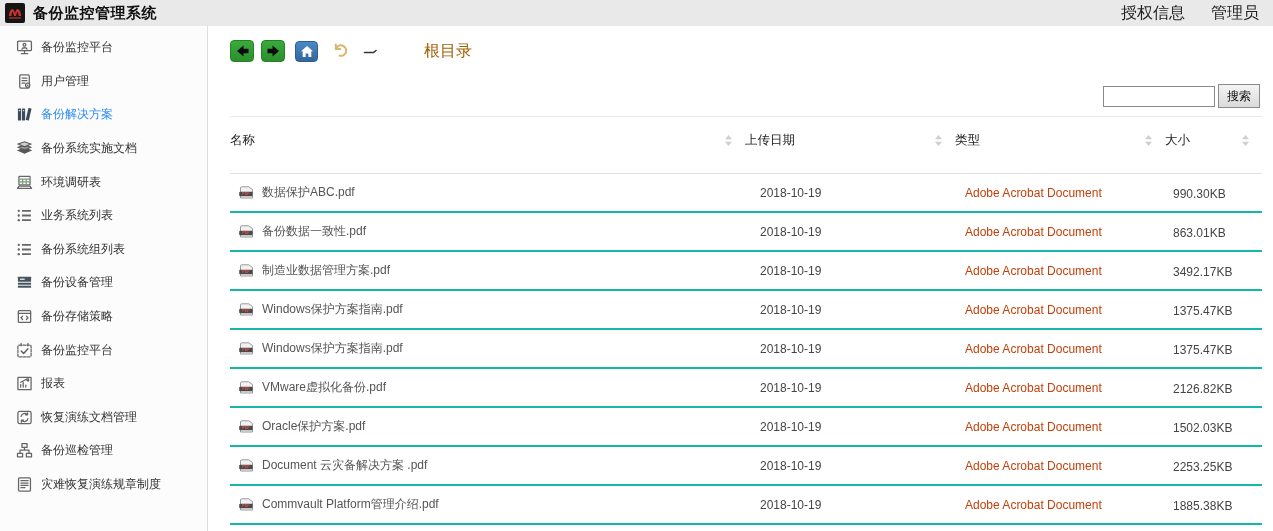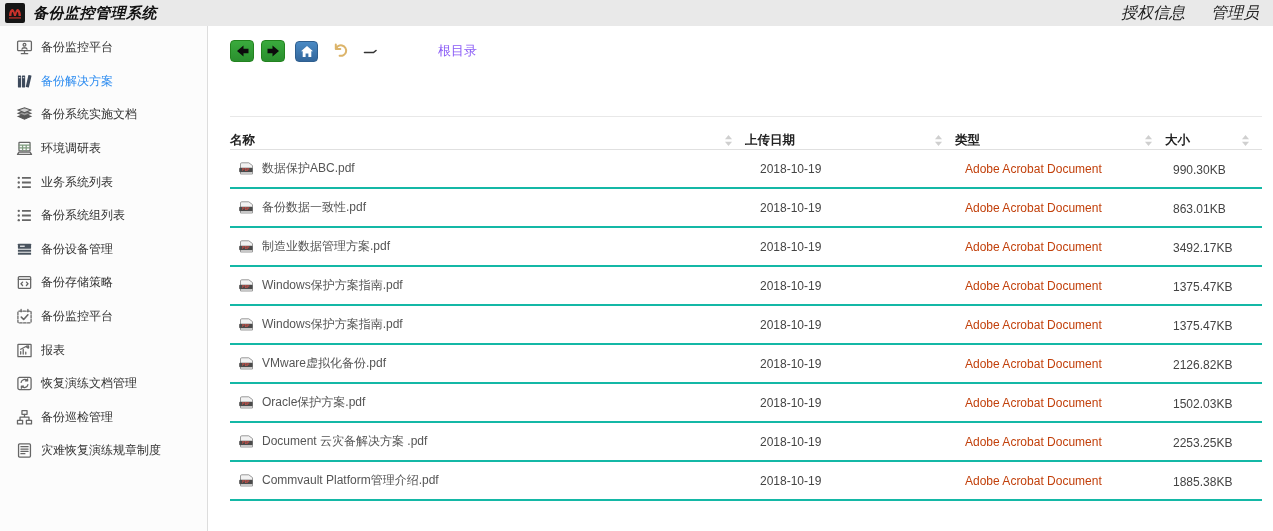--- a/index.html
+++ b/index.html
@@ -1,21 +1,21 @@
 <!DOCTYPE html>
 <html><head>
 <meta charset="utf-8">
 <style>
   * { margin:0; padding:0; box-sizing:border-box; }
   html,body { width:1273px; height:531px; overflow:hidden; background:#fff;
               font-family:"Liberation Sans","DejaVu Sans",sans-serif; }
 
   
   .app-header { height:26px; background:#e9e9e9; display:flex; align-items:center;
-                padding:0 14px 0 5px;font-style:italic; }
+                padding:0 14px 0 5px; }
   .logo-box { width:20px; height:20px; background:#151515; border-radius:2px;
               display:flex; align-items:center; justify-content:center; flex:0 0 auto; }
   .app-title { font-size:15px; font-weight:bold; color:#111; margin-left:8px; letter-spacing:0.5px; }
   .header-spacer { flex:1; }
   .header-link { font-size:16px; color:#222; margin-left:26px; cursor:pointer; }
 
   
   .app-body { display:flex; height:505px; }
 
   
@@ -30,36 +30,36 @@
 
   
   .main { flex:1; position:relative; padding:0 11px 0 22px; background:#fff; }
   .toolbar { margin-top:12px; height:26px; display:flex; align-items:center; }
   .nav-btn { width:24px; height:22px; border-radius:4px; display:flex; align-items:center;
              justify-content:center; cursor:pointer; margin-right:7px; }
   .nav-green { background:linear-gradient(#3aaa3d,#2a8f2e); border:1px solid #23831f; }
   .nav-blue  { width:23px; height:21px; background:linear-gradient(#4a8ac4,#33679c);
                border:1px solid #2f5f8f; }
   .nav-plain { background:none; border:none; width:26px; }
-  .breadcrumb { font-size:13px; color:#8b5cf6; margin-left:52px; }
+  .breadcrumb { font-size:16px; color:#a16207; margin-left:38px; }
 
   .search-row { position:absolute; top:58px; right:13px; display:flex; align-items:center; }
   .search-input { width:112px; height:21px; border:1px solid #8a8a8a; background:#fff;
                   font-size:12px; padding:0 4px; outline:none; }
   .search-btn { margin-left:3px; height:24px; padding:0 8px; font-size:12px; color:#111;
                 background:linear-gradient(#f4f4f4,#dadada); border:1px solid #8a8a8a;
                 cursor:pointer; font-family:inherit; }
 
   .content-divider { position:absolute; top:90px; left:22px; right:11px;
                      border-top:1px solid #e8e8e8; }
 
   
   .file-table { width:100%; border-collapse:collapse; margin-top:60px; table-layout:fixed; }
-  .file-table th { text-align:left; font-size:12.5px; color:#222; font-weight:bold;
-                   padding:8px 0 0; border-bottom:1px solid #e0e0e0; }
+  .file-table th { text-align:left; font-size:12.5px; color:#222; font-weight:normal;
+                   padding:8px 0 24px; border-bottom:1px solid #e0e0e0; }
   .th-inner { display:flex; align-items:center; justify-content:space-between; }
   .sort-icon { margin-right:12px; cursor:pointer; line-height:0; }
   .col-name { width:515px; } .col-date { width:210px; } .col-type { width:210px; }
   .pad15 { padding-left:15px; } .pad10 { padding-left:10px; } .pad8 { padding-left:8px; }
   .file-table td { font-size:12px; color:#444; padding:10px 0;
                    border-bottom:2px solid #14b8a6; white-space:nowrap; overflow:hidden; }
   .name-cell { display:flex; align-items:center; padding-left:8px; }
   .pdf-icon { line-height:0; margin-right:7px; flex:0 0 auto; }
   .file-name { color:#555; cursor:pointer; text-decoration:none; }
   td.cell-date { padding-left:15px; }
@@ -93,20 +93,33 @@
                 <rect x="1.5" y="2" width="13" height="9" rx="1"></rect>
                 <circle cx="8" cy="5.4" r="1.3"></circle>
                 <path d="M5.6 9.5 C6 7.8 10 7.8 10.4 9.5"></path>
                 <path d="M8 11 V13.2 M5 13.8 H11"></path>
               </g>
             </svg>
           </span>
     <span class="side-label">备份监控平台</span>
   </div>
 
+  <div class="side-item">
+    <span class="side-icon">
+            <svg width="17" height="17" viewBox="0 0 16 16">
+              <g fill="none" stroke="#666" stroke-width="1.2" stroke-linecap="round" stroke-linejoin="round">
+                <rect x="3.5" y="1.8" width="9" height="12.4" rx="1"></rect>
+                <path d="M5.7 4.8 h4.6 M5.7 7.2 h4.6 M5.7 9.6 h2.6"></path>
+                <circle cx="11" cy="11.6" r="2" fill="#fcfcfc"></circle>
+                <circle cx="11" cy="11.6" r="0.8" fill="#666" stroke="none"></circle>
+              </g>
+            </svg>
+          </span>
+    <span class="side-label">用户管理</span>
+  </div>
 
 
   <div class="side-item active">
     <span class="side-icon">
             <svg width="17" height="17" viewBox="0 0 16 16">
               <g fill="#3d4a5c">
                 <rect x="1.8" y="2.4" width="3" height="11.2" rx="0.4"></rect>
                 <rect x="5.6" y="2.4" width="3" height="11.2" rx="0.4"></rect>
                 <rect x="10.4" y="2" width="3" height="11.6" rx="0.4" transform="rotate(13 11.9 7.8)"></rect>
               </g>
@@ -299,20 +312,24 @@
         <div class="nav-btn nav-plain" style="width:18px">
           <span style="line-height:0">
             <svg width="15" height="8" viewBox="0 0 15 8">
                 <path d="M1.5 5.5 H10.5 L13 3.5" stroke="#333" stroke-width="1.6" fill="none" stroke-linecap="round"></path>
               </svg>
           </span>
         </div>
         <span class="breadcrumb">根目录</span>
       </div>
 
+      <div class="search-row">
+        <input class="search-input" type="text" value="" style="">
+        <button class="search-btn">搜索</button>
+      </div>
 
       <div class="content-divider"></div>
 
       <table class="file-table">
         <thead>
             <tr>
   <th class="col-name pad15">
     <div class="th-inner">
       <span class="th-label">名称</span>
       <span class="sort-icon">

